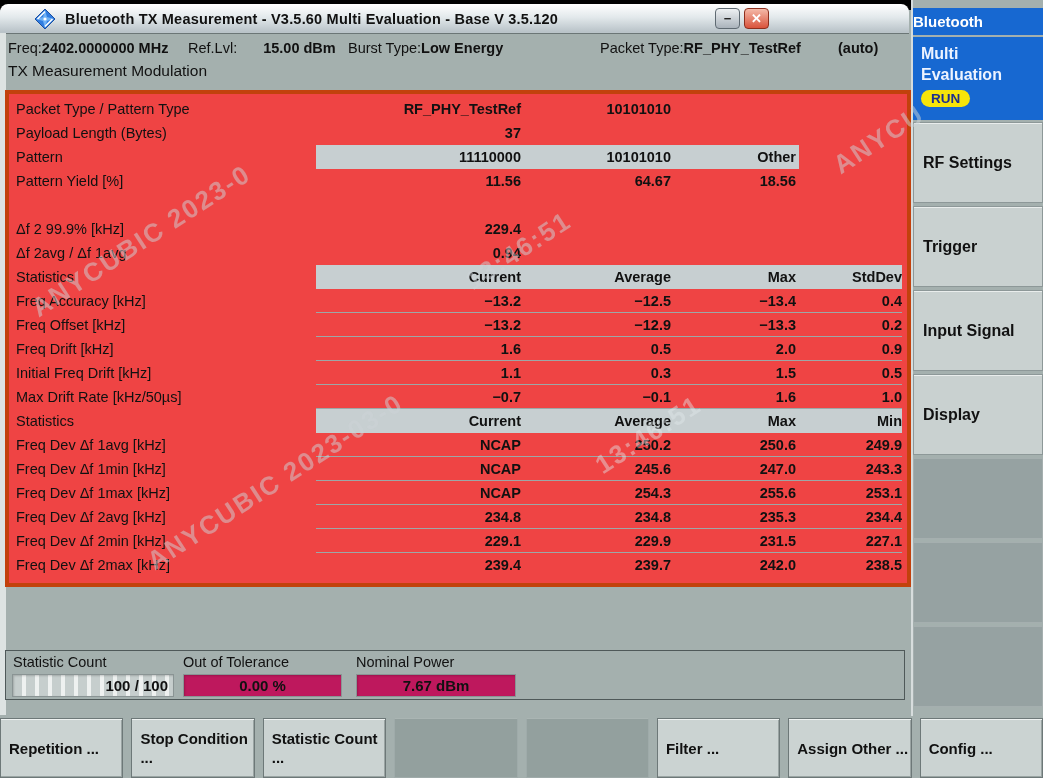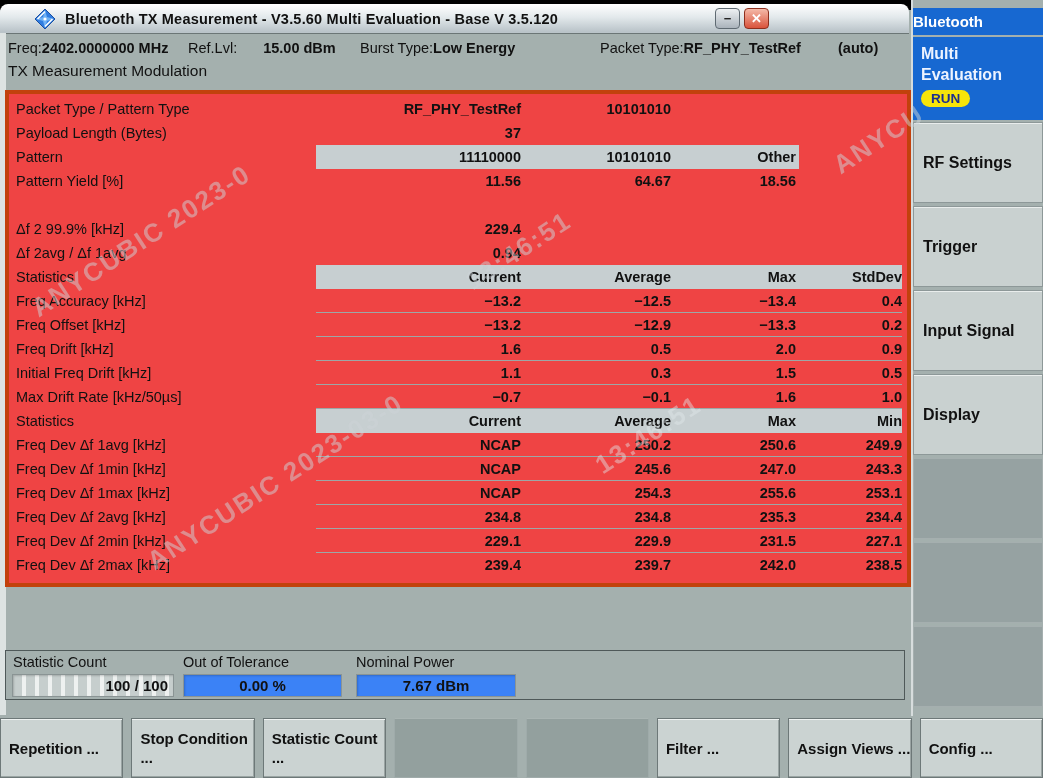--- a/index.html
+++ b/index.html
@@ -17,41 +17,41 @@
   .btn-min,.btn-close{width:23px;height:19px;border-radius:4px;display:flex;align-items:center;justify-content:center;
     font-size:13px;font-weight:bold;cursor:default;}
   .btn-min{background:linear-gradient(#eef1f3,#aab3bb);border:1px solid #5f6a72;color:#222;}
   .btn-close{background:linear-gradient(#f4b9a8,#d9533c);border:1px solid #8d2f1e;color:#fff;}
 
   
   .leftstrip{position:absolute;left:0;top:33px;width:6px;height:682px;background:#dde3e2;}
   .infobar{position:absolute;left:0;top:36px;width:905px;height:24px;font-size:14.5px;}
   .infobar .pair{position:absolute;top:0;line-height:24px;white-space:nowrap;}
   .infobar b{font-weight:bold;}
-  .p1{left:8px;} .p2{left:188px;} .p2 b{margin-left:26px;} .p3{left:348px;margin-left:12px;} .p4{left:600px;} .p5{left:838px;font-weight:bold;}
+  .p1{left:8px;} .p2{left:188px;} .p2 b{margin-left:26px;} .p3{left:348px;} .p4{left:600px;} .p5{left:838px;font-weight:bold;}
   .view-title{position:absolute;left:8px;top:62px;font-weight:normal;font-size:15.5px;}
 
   
   .mtable{position:absolute;left:5px;top:90px;width:898px;height:486px;background:#ef4444;
     border:4px solid #c2410c;padding-top:3px;}
   .trow{display:flex;height:24px;}
   .tlabel{width:300px;padding-left:7px;font-size:14.5px;line-height:24px;white-space:nowrap;}
   .bold{font-weight:normal;}
   .tcells{display:flex;width:586px;}
   .tc{font-weight:bold;text-align:right;font-size:14.5px;line-height:24px;white-space:nowrap;}
   .tc1{width:205px;} .tc2{width:150px;} .tc3{width:125px;} .tc4{width:106px;}
   .band-cols .tcells{background:linear-gradient(to right,#c7cfd1 0 483px,rgba(0,0,0,0) 483px);}
   .band-full .tcells{background:#c7cfd1;}
   .uline .tcells{box-shadow:inset 0 -1px 0 #9da7a7;}
 
   
   .statpanel{position:absolute;left:5px;top:650px;width:898px;height:48px;border:1px solid #4f5959;}
   .sp-label{position:absolute;top:3px;font-size:14.5px;}
   .l1{left:7px;} .l2{left:177px;} .l3{left:350px;}
-  .sp-box{position:absolute;top:23px;height:21px;border:1px solid #8a9494;background:#3b82f6;
+  .sp-box{position:absolute;top:23px;height:21px;border:1px solid #8a9494;background:#be185d;
     box-shadow:inset 1px 1px 2px rgba(0,0,0,.18);font-weight:bold;font-size:15px;line-height:21px;text-align:center;}
   .bar{left:6px;width:160px;background:repeating-linear-gradient(90deg,#c6cecd 0 9px,#eef1f0 9px 13px);}
   .bar span{position:absolute;right:5px;top:0;background:transparent;}
   .tol{left:177px;width:157px;} .pow{left:350px;width:158px;}
 
   
   .softkeys{position:absolute;left:0;top:716px;width:1043px;height:62px;display:flex;gap:8px;padding-top:2px;box-sizing:border-box;}
   .sk{flex:1 1 0;display:flex;align-items:center;padding-left:8px;box-sizing:border-box;
     font-weight:bold;font-size:15px;line-height:19px;}
   .sk.filled{background:#cbd3d2;border:1px solid #6d7878;box-shadow:inset 0 1px 0 #eef2f1,inset -1px -1px 0 #9aa4a3;}
@@ -321,21 +321,21 @@
       </div>
       <div class="sk filled">
         <span>Statistic Count ...</span>
       </div>
       <div class="sk empty"></div>
       <div class="sk empty"></div>
       <div class="sk filled">
         <span>Filter ...</span>
       </div>
       <div class="sk filled">
-        <span>Assign Views ...</span>
+        <span>Assign Other ...</span>
       </div>
       <div class="sk filled">
         <span>Config ...</span>
       </div>
     </div>
 
   <div class="sidebar">
     <div class="sb-header">Bluetooth</div>
     <div class="sb-active">
       <span class="lbl">Multi Evaluation</span>

